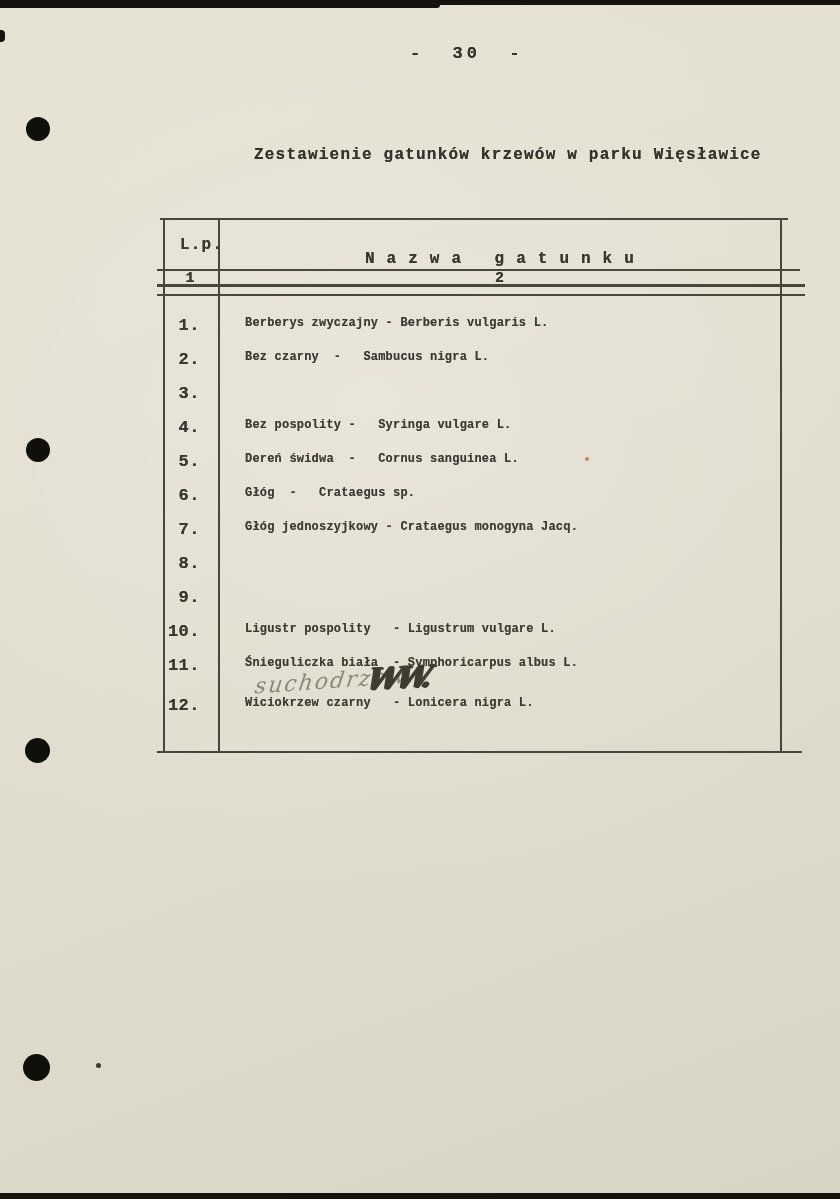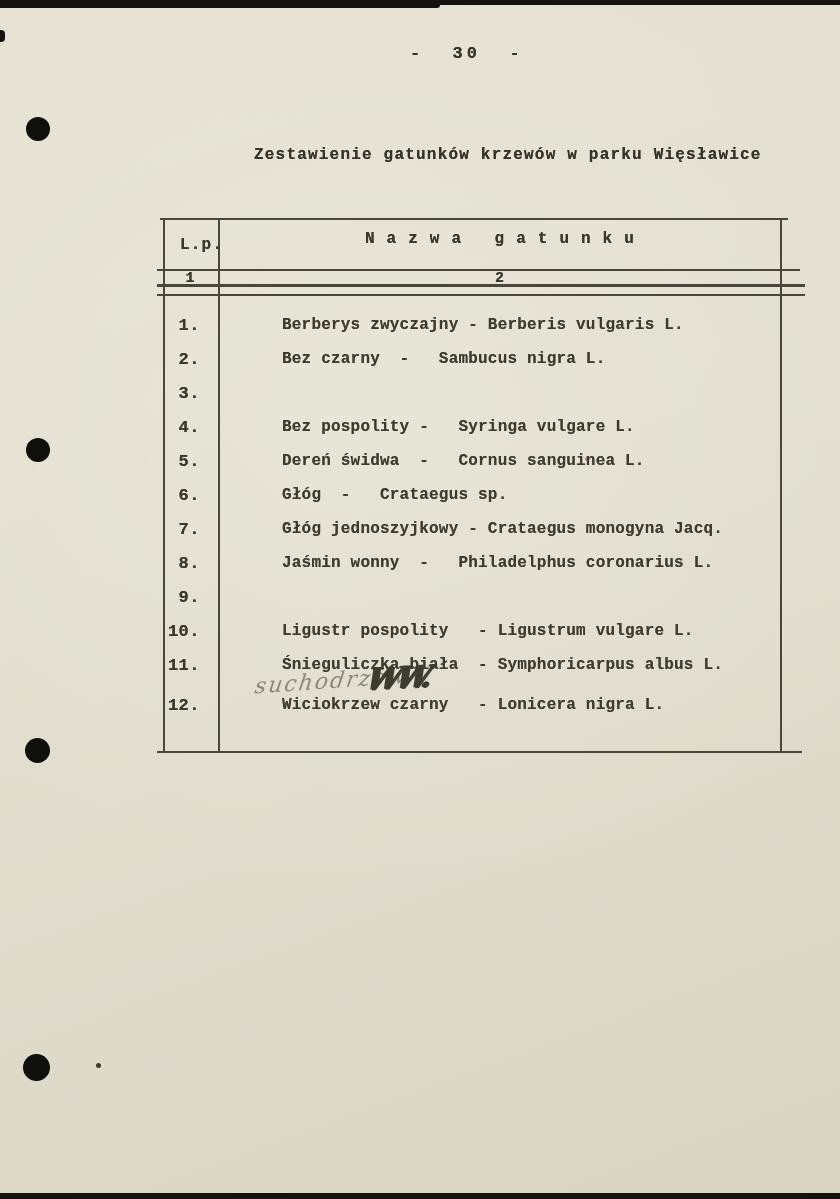--- a/index.html
+++ b/index.html
@@ -34,30 +34,30 @@
   .rule-top{left:160px;top:218px;width:628px;}
   .rule-under-header{left:157px;top:269px;width:643px;}
   .rule-under-index{left:157px;top:284px;width:648px;height:3px;}
   .rule-index-double{left:157px;top:294px;width:648px;}
   .rule-bottom{left:157px;top:751px;width:645px;}
   .rule-left{left:163px;top:218px;height:535px;}
   .rule-divider{left:218px;top:218px;height:535px;}
   .rule-right{left:780px;top:218px;height:535px;}
   
   .th-lp{left:180px;top:236px;font-size:16px;font-weight:bold;color:#3a382e;}
-  .th-name{left:220px;top:230px;width:560px;text-align:center;font-size:16px;font-weight:bold;color:#3a382e;}
+  .th-name{left:220px;top:250px;width:560px;text-align:center;font-size:16px;font-weight:bold;color:#3a382e;}
   .idx-1{left:163px;top:270px;width:55px;text-align:center;font-size:15px;font-weight:bold;}
   .idx-2{left:220px;top:270px;width:560px;text-align:center;font-size:15px;font-weight:bold;}
   
   .trow{position:absolute;left:0;top:0;width:800px;height:24px;}
   .tnum{position:absolute;left:163px;width:37px;text-align:right;
         font-size:17px;font-weight:bold;white-space:pre;letter-spacing:0.5px;
         color:#3b392f;text-shadow:0 0 0.6px rgba(52,50,40,0.85);}
-  .tname{position:absolute;left:245px;font-size:16px;white-space:pre;letter-spacing:0.2px;
-        color:#3d3b30;font-weight:bold;text-shadow:0 0 0.5px rgba(60,58,46,0.6);margin-left:37px;}
+  .tname{position:absolute;left:245px;font-size:12px;white-space:pre;letter-spacing:0.2px;
+        color:#3d3b30;font-weight:bold;text-shadow:0 0 0.5px rgba(60,58,46,0.6);}
   
   .hand-note{position:absolute;left:255px;top:668px;
         font-family:"DejaVu Serif",serif;font-style:italic;
         font-size:22px;color:#7c7869;letter-spacing:2px;
         transform:rotate(-4deg) skewX(-12deg);opacity:0.85;}
   .hand-scribble{position:absolute;left:368px;top:660px;
         font-family:"DejaVu Serif",serif;font-style:italic;font-weight:bold;
         font-size:30px;color:#3e3c31;letter-spacing:-4px;
         transform:rotate(-3deg) skewX(-18deg);
         text-shadow:1px 1px 0 #3e3c31, -1px 0 0 #3e3c31;}
@@ -119,21 +119,20 @@
       <div class="trow" style="top: 486px;">
         <span class="tnum">6.</span>
         <span class="tname">Głóg  -   Crataegus sp.</span>
       </div>
       <div class="trow" style="top: 520px;">
         <span class="tnum">7.</span>
         <span class="tname">Głóg jednoszyjkowy - Crataegus monogyna Jacq.</span>
       </div>
       <div class="trow" style="top: 554px;">
         <span class="tnum">8.</span>
-        <span class="tname">Jaśmin wonny  -   Philadelphus coronarius L.</span>
       </div>
       <div class="trow" style="top: 588px;">
         <span class="tnum">9.</span>
       </div>
       <div class="trow" style="top: 622px;">
         <span class="tnum">10.</span>
         <span class="tname">Ligustr pospolity   - Ligustrum vulgare L.</span>
       </div>
       <div class="trow" style="top: 656px;">
         <span class="tnum">11.</span>

